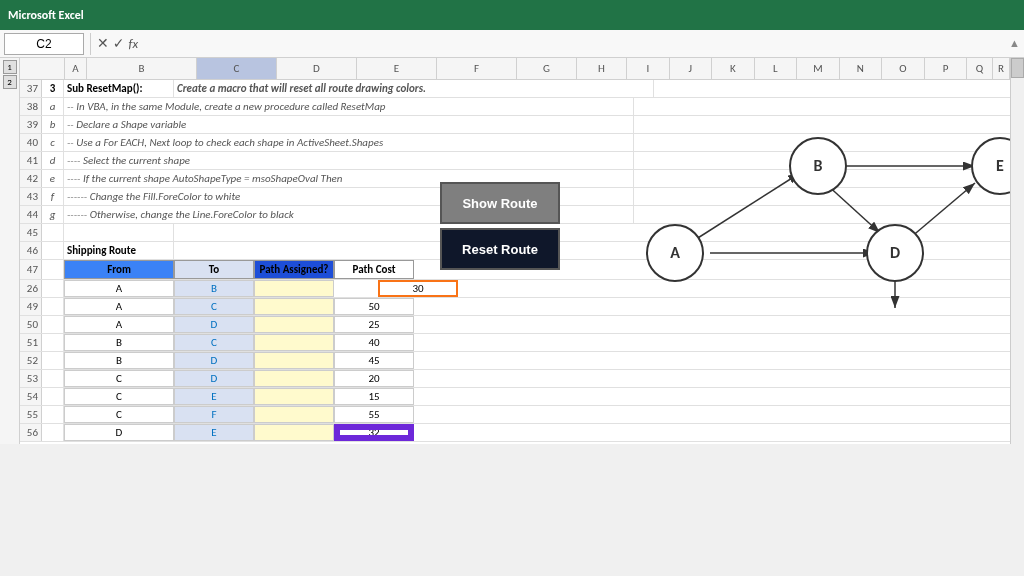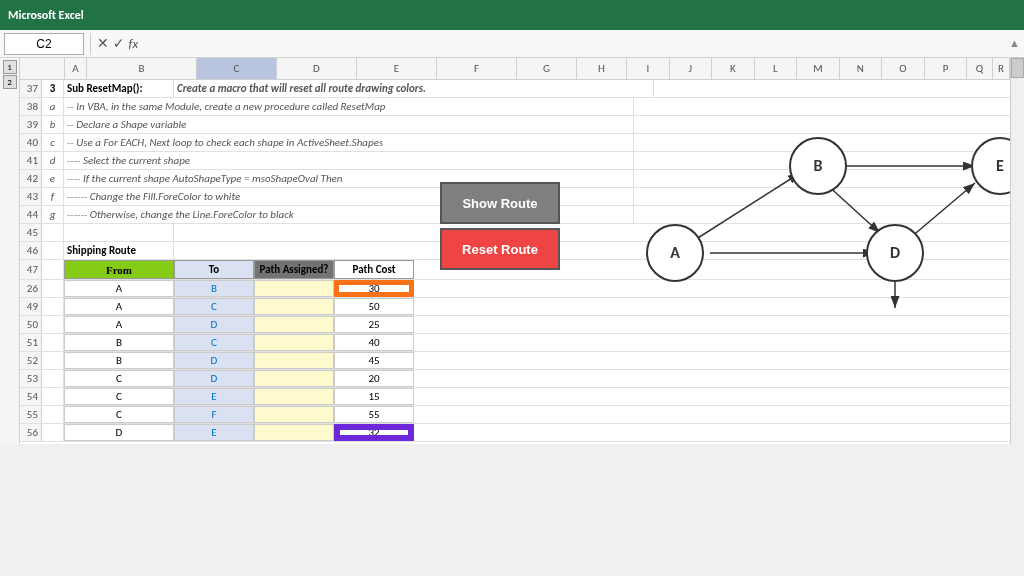--- a/index.html
+++ b/index.html
@@ -49,21 +49,21 @@
     .col-h { width: 50px; min-width: 50px; }
 
     
     .show-route-btn { 
       background: #7f7f7f; color: white; border: 2px solid #555; 
       padding: 6px 20px; font-size: 13px; font-weight: bold; cursor: pointer;
       display: flex; align-items: center; justify-content: center;
       width: 120px; height: 42px;
     }
     .reset-route-btn { 
-      background: #ef4444; color: white; border: 2px solid #555; 
+      background: #0f172a; color: white; border: 2px solid #555; 
       padding: 6px 20px; font-size: 13px; font-weight: bold; cursor: pointer;
       display: flex; align-items: center; justify-content: center;
       width: 120px; height: 42px;
     }
     .rows-container { position: relative; }
 
     
     .scroll-bar { width: 14px; background: #f0f0f0; border-left: 1px solid #ccc; }
 
     
@@ -181,33 +181,33 @@
 
         <div class="row">
           <div class="row-num">46</div>
           <div class="cell col-a"></div>
           <div class="cell col-b bold">Shipping Route</div>
         </div>
 
         <div class="row" style="height:20px;">
           <div class="row-num">47</div>
           <div class="cell col-a"></div>
-          <div class="cell col-b bold center" style="border:1px solid #999; background:#84cc16;font-family:Liberation Serif, serif;">From</div>
+          <div class="cell col-b bold center" style="border:1px solid #999; background:#3b82f6;">From</div>
           <div class="cell col-c bold center" style="border:1px solid #999; background:#d9e1f2;">To</div>
-          <div class="cell col-d bold center" style="border:1px solid #999; background:#737373;">Path Assigned?</div>
+          <div class="cell col-d bold center" style="border:1px solid #999; background:#1d4ed8;">Path Assigned?</div>
           <div class="cell col-e bold center" style="border:1px solid #999; background:#fff;">Path Cost</div>
         </div>
 
         <div class="row">
           <div class="row-num">26</div>
           <div class="cell col-a"></div>
           <div class="cell col-b center" style="border:1px solid #ccc;">A</div>
           <div class="cell col-c center blue-text" style="border:1px solid #ccc; background:#d9e1f2;">B</div>
           <div class="cell col-d yellow-bg" style="border:1px solid #ccc;"></div>
-          <div class="cell col-e center" style="border:5px solid #f97316;">30</div>
+          <div class="cell col-e center" style="border:2px solid #f97316;margin-left:44px;">30</div>
         </div>
 
         <div class="row">
           <div class="row-num">49</div>
           <div class="cell col-a"></div>
           <div class="cell col-b center" style="border:1px solid #ccc;">A</div>
           <div class="cell col-c center blue-text" style="border:1px solid #ccc; background:#d9e1f2;">C</div>
           <div class="cell col-d yellow-bg" style="border:1px solid #ccc;"></div>
           <div class="cell col-e center" style="border:1px solid #ccc;">50</div>
         </div>

